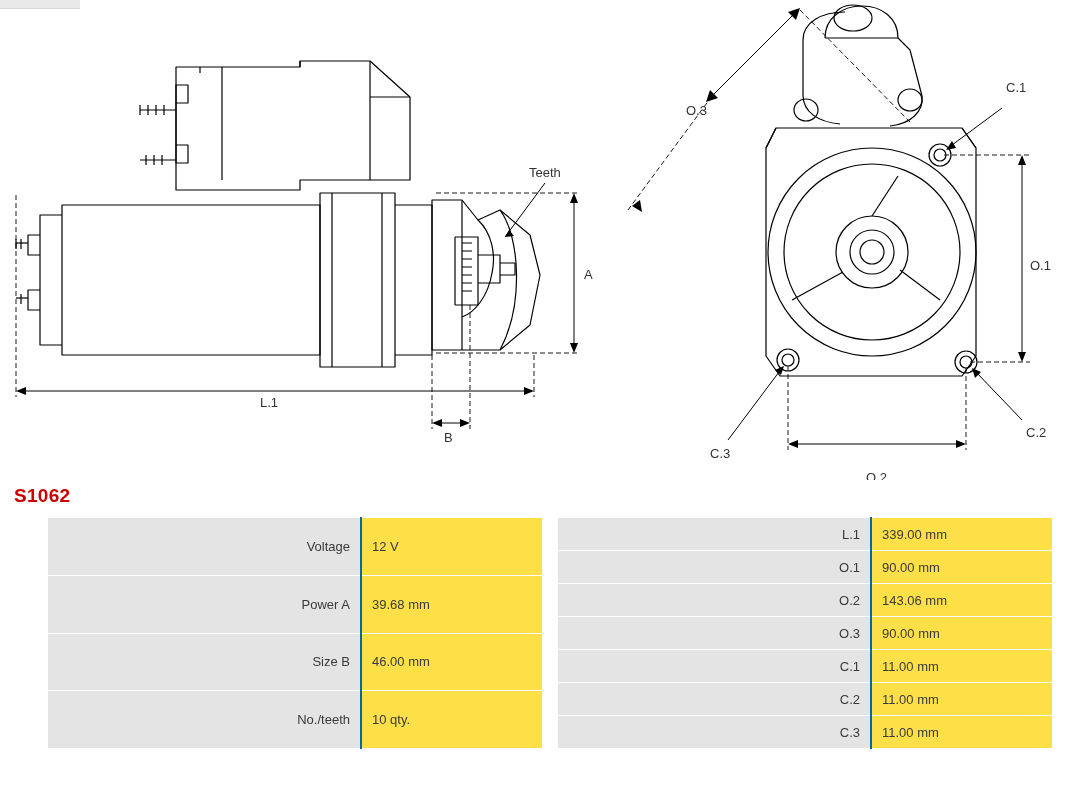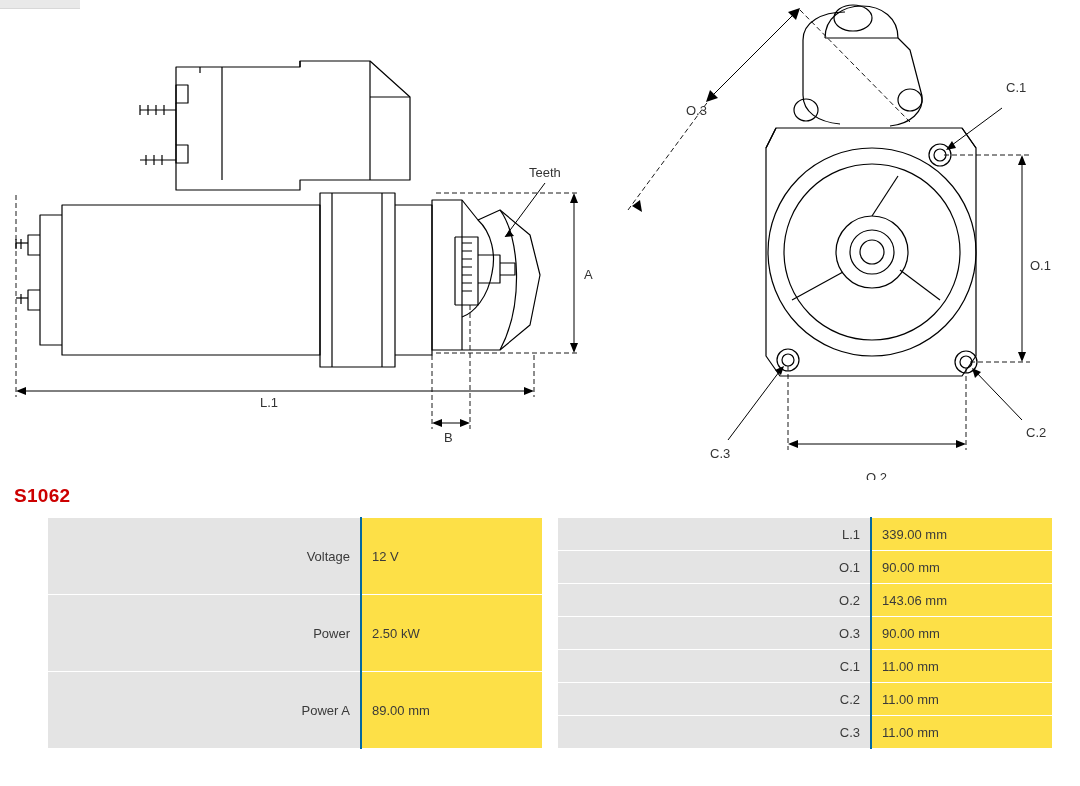--- a/index.html
+++ b/index.html
@@ -265,26 +265,30 @@
 
   <div class="tables">
 
     <table class="spec left">
       <tbody>
         <tr>
           <td class="label">Voltage</td>
           <td class="value">12 V</td>
         </tr>
         <tr>
-          <td class="label">Power</td>
-          <td class="value">2.50 kW</td>
-        </tr>
-        <tr>
           <td class="label">Power A</td>
-          <td class="value">89.00 mm</td>
+          <td class="value">39.68 mm</td>
+        </tr>
+        <tr>
+          <td class="label">Size B</td>
+          <td class="value">46.00 mm</td>
+        </tr>
+        <tr>
+          <td class="label">No./teeth</td>
+          <td class="value">10 qty.</td>
         </tr>
       </tbody>
     </table>
 
     <div class="gap"></div>
 
     <table class="spec right">
       <tbody>
         <tr>
           <td class="label">L.1</td>

